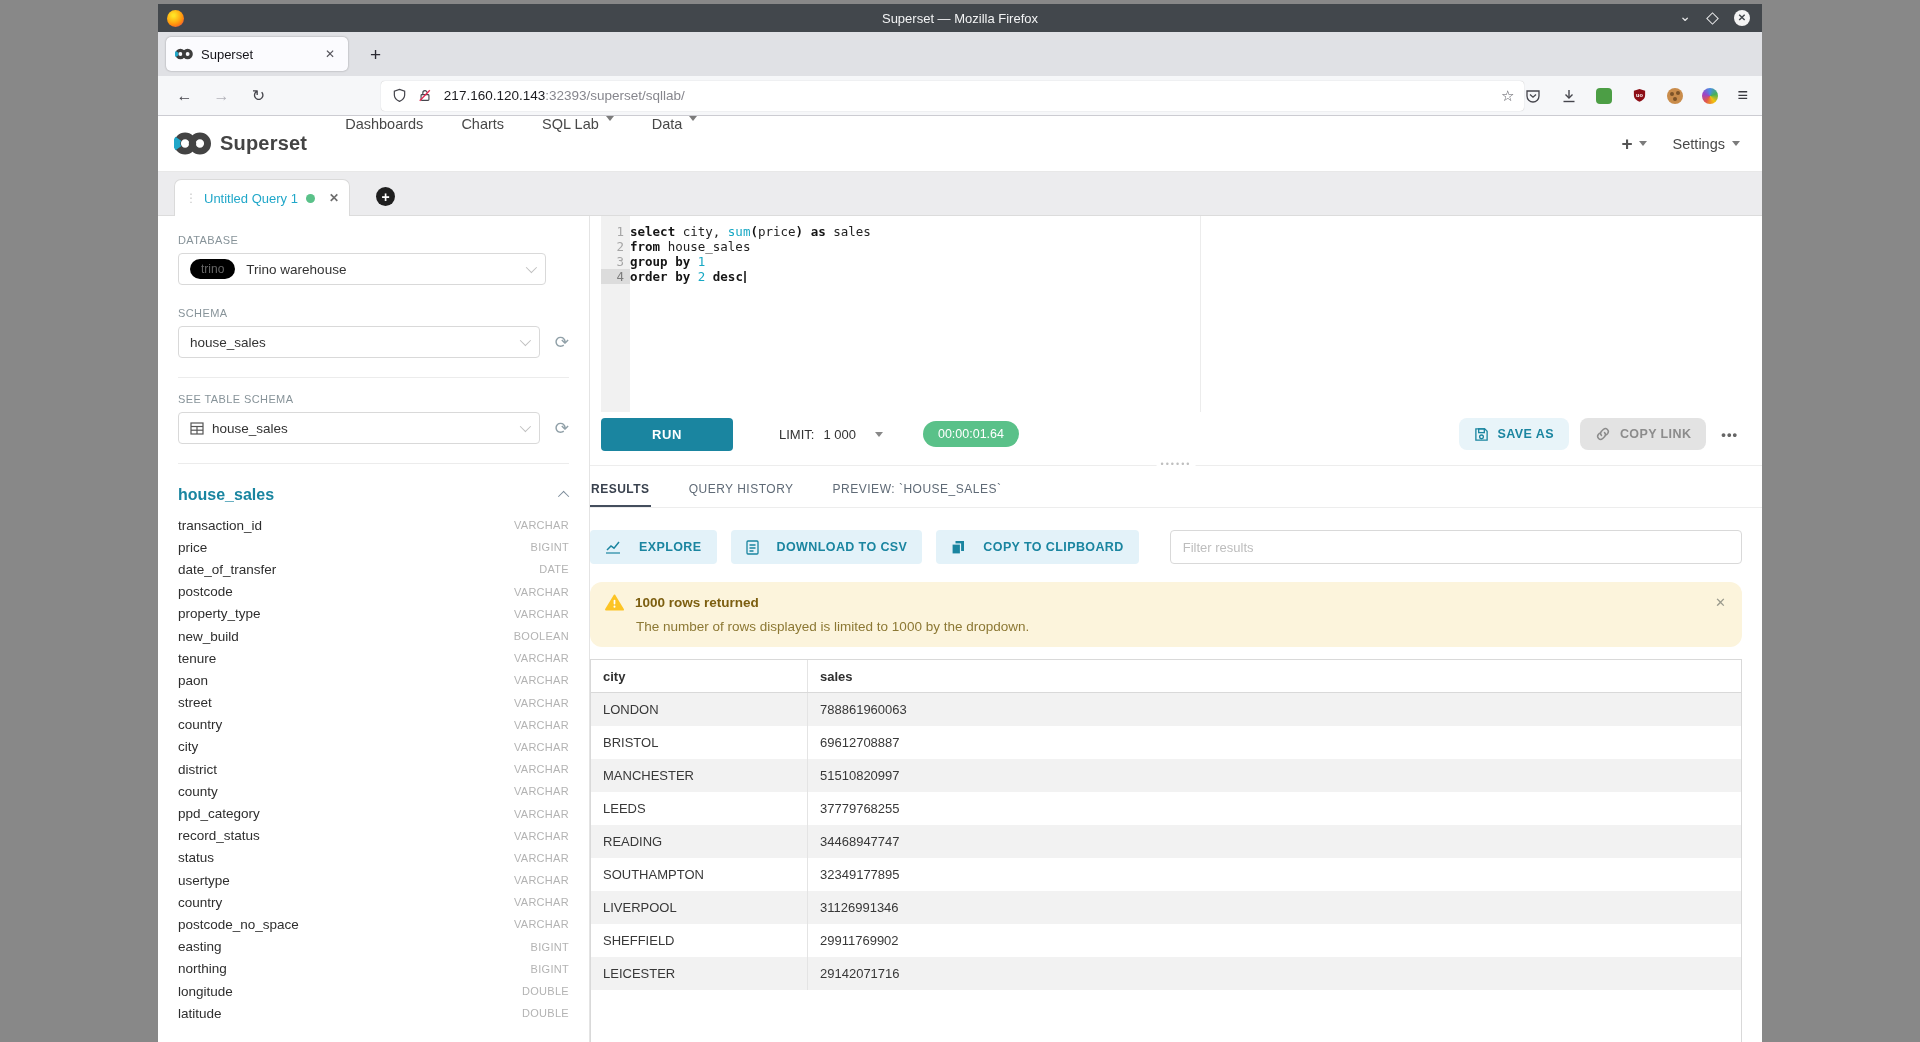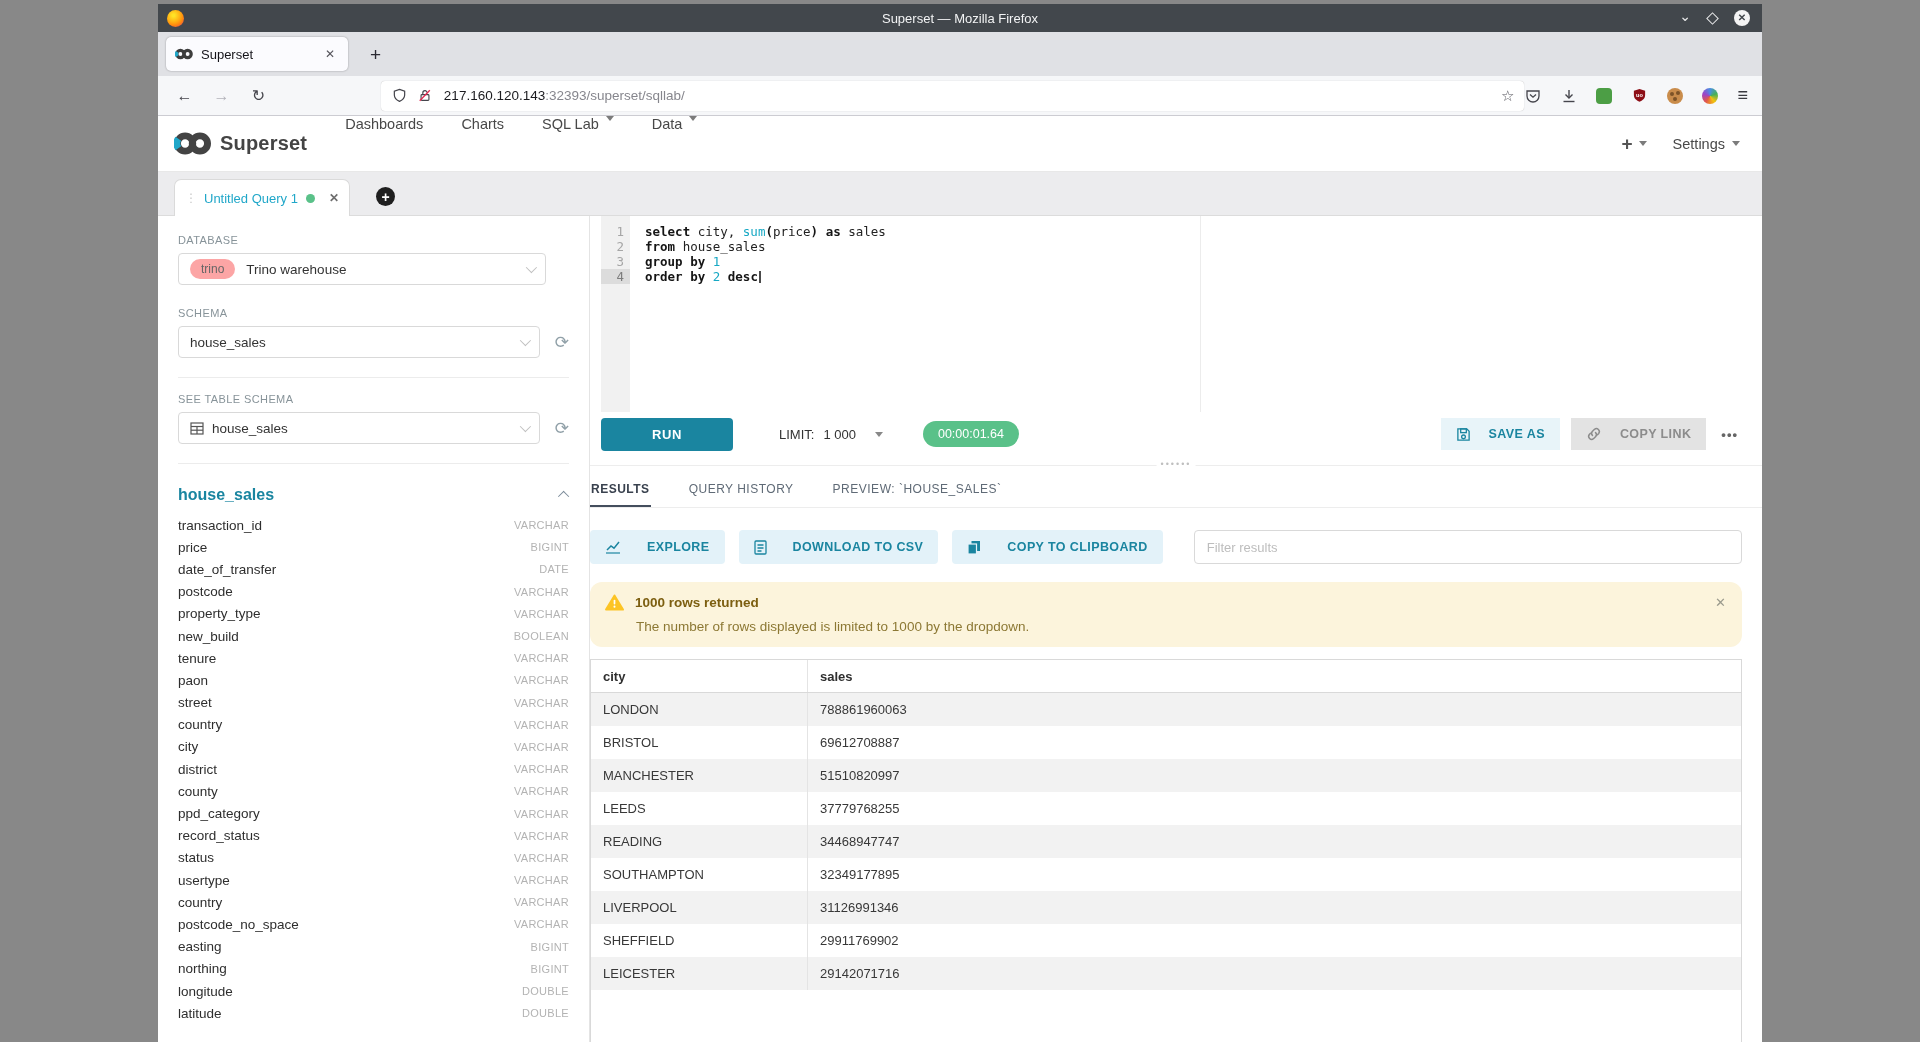--- a/index.html
+++ b/index.html
@@ -73,70 +73,70 @@
   .workspace{flex:1;display:flex;min-height:0}
   .sidebar{width:432px;flex:none;border-right:1px solid #e4e4e4;padding:18px 20px 0 20px;overflow:hidden}
   .sb-label{font-size:11px;color:#879399;letter-spacing:.4px;margin-bottom:7px}
   .sel-row{display:flex;align-items:center}
   .select{width:368px;height:32px;border:1px solid #d9d9d9;border-radius:4px;display:flex;align-items:center;
     padding:0 11px;font-size:13.5px;color:#333;background:#fff}
   .select .grow{flex:1}
   .chev{width:8px;height:8px;border-right:1.6px solid #c0c0c0;border-bottom:1.6px solid #c0c0c0;
     transform:rotate(45deg) translateY(-2px)}
   .chev-up{transform:rotate(-135deg) translateY(-2px);border-color:#7a8a99}
-  .db-pill{background:#fca5a5;border-radius:11px;padding:3px 11px;font-size:12px;color:#666;margin-right:11px}
+  .db-pill{background:#000000;border-radius:11px;padding:3px 11px;font-size:12px;color:#666;margin-right:11px}
   .refresh{margin-left:15px;color:#90a0a8;font-size:17px;line-height:1}
   .sb-div{border-top:1px solid #ececec;margin:19px 0 15px 0}
   .tbl-head{display:flex;align-items:center;margin:22px 0 10px 0}
   .tbl-head h3{font-size:16px;color:#1985a0;font-weight:bold;flex:1}
   .col-list .col-row{display:flex;align-items:center;height:22.2px}
   .col-name{flex:1;font-size:13.5px;color:#2e2e2e}
   .col-type{font-size:11px;color:#b3b3b3;letter-spacing:.3px}
   .ticon{margin-right:8px;color:#555;display:flex}
 
   
   .main{flex:1;display:flex;flex-direction:column;min-width:0}
   .editor{height:196px;position:relative;flex:none;background:#fff}
   .gutter{position:absolute;left:11px;top:0;bottom:0;width:29px;background:#f1f1f1;
     padding-top:8px;font-family:"DejaVu Sans Mono",monospace;font-size:12.5px;color:#a6a6a6;text-align:right}
   .gnum{height:15px;line-height:15px;padding-right:6px}
   .gnum.act{background:#dcdcdc;color:#7c7c7c}
   .code{position:absolute;left:40px;top:8px;right:0;font-family:"DejaVu Sans Mono",monospace;
     font-size:12.5px;color:#222;white-space:pre}
-  .cline{height:15px;line-height:15px;padding-left:15px}
+  .cline{height:15px;line-height:15px;padding-left:0}
   .code .k{font-weight:bold;color:#151515}
   .code .f{color:#17a8c4}
   .cursor{display:inline-block;width:2px;height:12px;background:#4a4a4a;vertical-align:-2px;margin-left:1px}
   .print-margin{position:absolute;left:610px;top:0;bottom:0;width:1px;background:#ececec}
 
   .etoolbar{height:44px;flex:none;display:flex;align-items:center;padding:0 20px 0 11px}
   .run-btn{width:132px;height:33px;background:#1a85a0;color:#fff;border:none;border-radius:4px;
     font-size:13px;font-weight:bold;letter-spacing:.6px;font-family:inherit}
   .limit{display:flex;align-items:center;margin-left:46px;font-size:13px;color:#333;gap:9px}
   .limit .caret{border-top-color:#888;margin-left:10px}
   .timer{margin-left:40px;background:#5ac189;color:#fff;font-size:12.5px;border-radius:14px;padding:6px 15px}
   .right-btns{margin-left:auto;display:flex;align-items:center;gap:11px}
-  .btn-lightblue,.btn-gray{height:32px;border:none;border-radius:0;display:flex;align-items:center;gap:18px;
+  .btn-lightblue,.btn-gray{height:32px;border:none;border-radius:8px;display:flex;align-items:center;gap:9px;
     padding:0 15px;font-size:12.5px;font-weight:bold;letter-spacing:.4px;font-family:inherit}
   .btn-lightblue{background:#e8f4f9;color:#1a85a0}
   .btn-gray{background:#e3e3e3;color:#8c8c8c}
   .more-btn{color:#666;font-size:13px;letter-spacing:1px;font-weight:bold;background:none;border:none;padding:0 4px}
 
   .splitter{height:20px;flex:none;position:relative}
   .splitter .line{position:absolute;left:0;right:0;top:9px;height:1px;background:#ededed}
   .splitter .dots{position:absolute;left:50%;top:4px;transform:translateX(-50%);
     color:#bfbfbf;font-size:9px;letter-spacing:2px;line-height:1;background:#fff;padding:0 4px}
 
   .rtabs{height:32px;flex:none;display:flex;gap:37px;border-bottom:1px solid #ededed;padding-right:20px}
   .rtab{font-size:12px;letter-spacing:.5px;color:#5f6a76;padding:6px 1px 0 1px;border-bottom:2px solid transparent}
   .rtab.active{color:#39414e;font-weight:bold;border-bottom-color:#444e5d}
 
   .actions{margin-top:22px;flex:none;display:flex;align-items:center;padding-right:20px}
   .act-btn{height:34px;background:#e3f2f9;color:#1a85a0;border:none;border-radius:4px;display:flex;
-    align-items:center;gap:26px;padding:0 15px;font-size:12.5px;font-weight:bold;letter-spacing:.4px;
+    align-items:center;gap:18px;padding:0 15px;font-size:12.5px;font-weight:bold;letter-spacing:.4px;
     font-family:inherit;margin-right:14px}
   .filter-input{flex:1;height:34px;margin-left:17px;border:1px solid #d9d9d9;border-radius:4px;
     padding:0 12px;font-size:13px;font-family:inherit;color:#333}
   .filter-input::placeholder{color:#bdbdbd}
 
   .alert{margin:18px 20px 0 0;flex:none;background:#fcf4dc;border-radius:12px;position:relative;
     padding:12px 40px 13px 15px}
   .alert-head{display:flex;align-items:center;gap:11px}
   .alert-title{font-size:13.5px;font-weight:bold;color:#7c5e10}
   .alert-msg{font-size:13.5px;color:#8c7834;margin:8px 0 0 31px}

